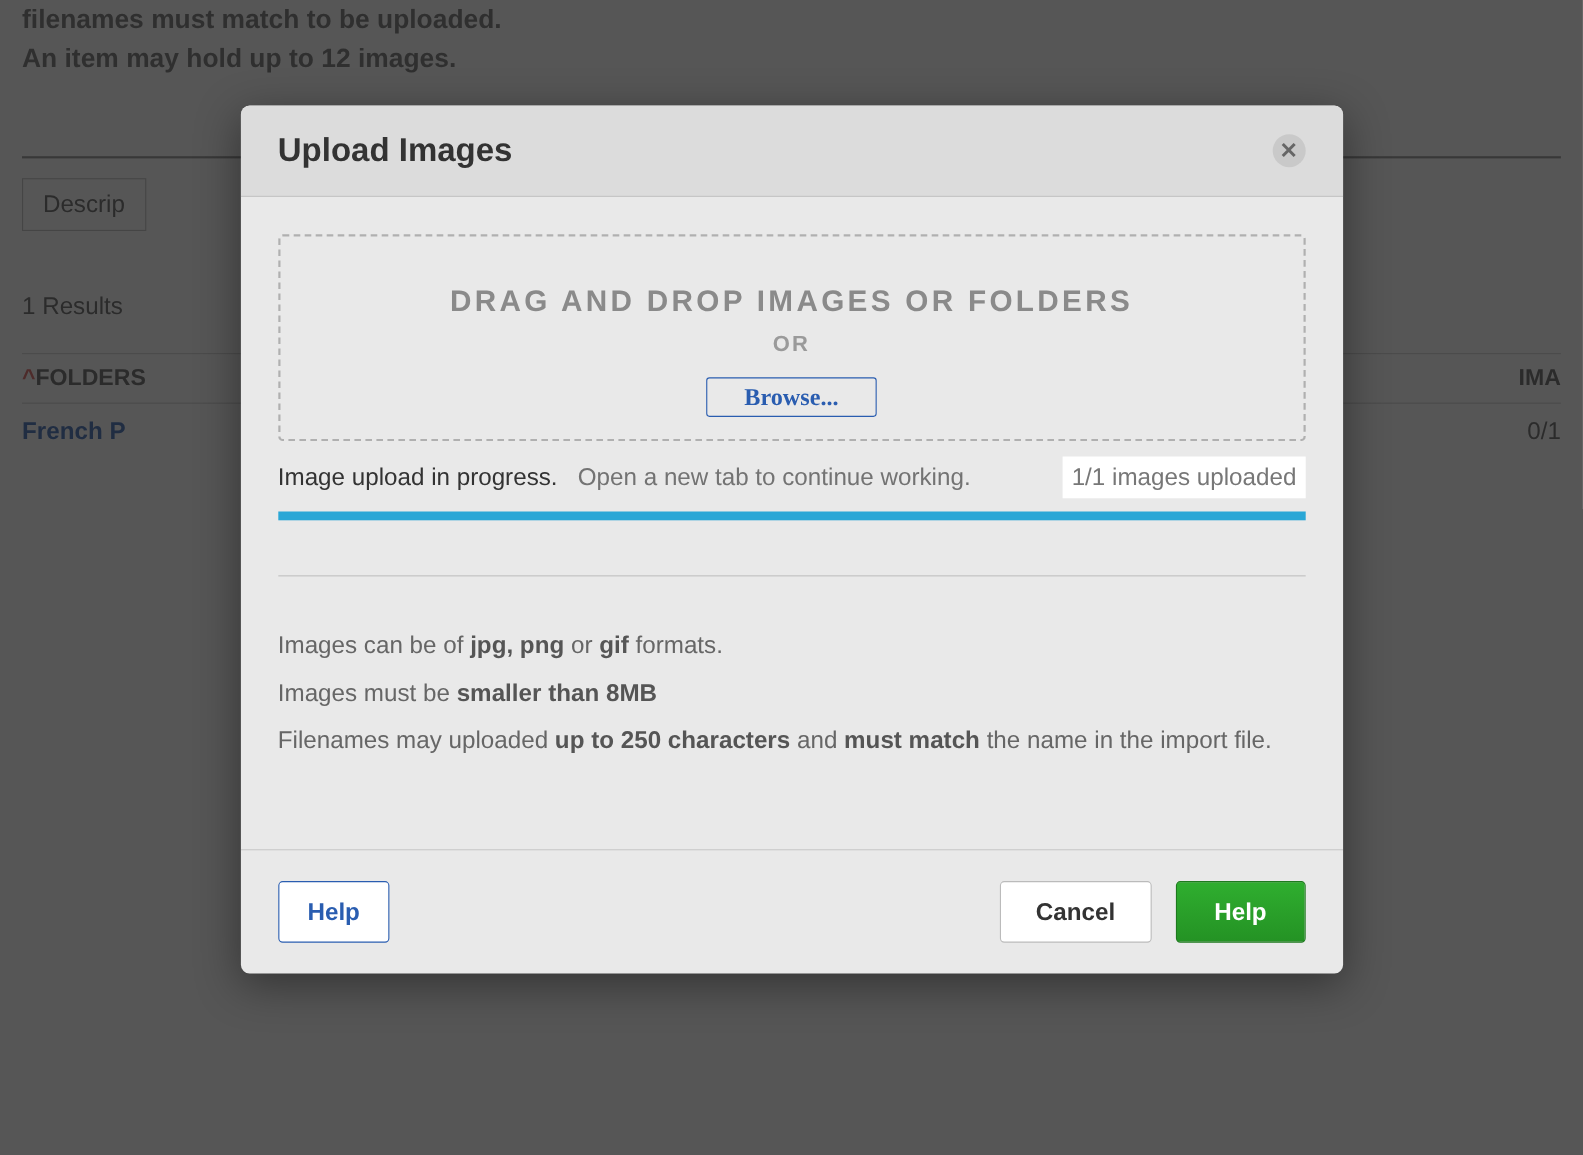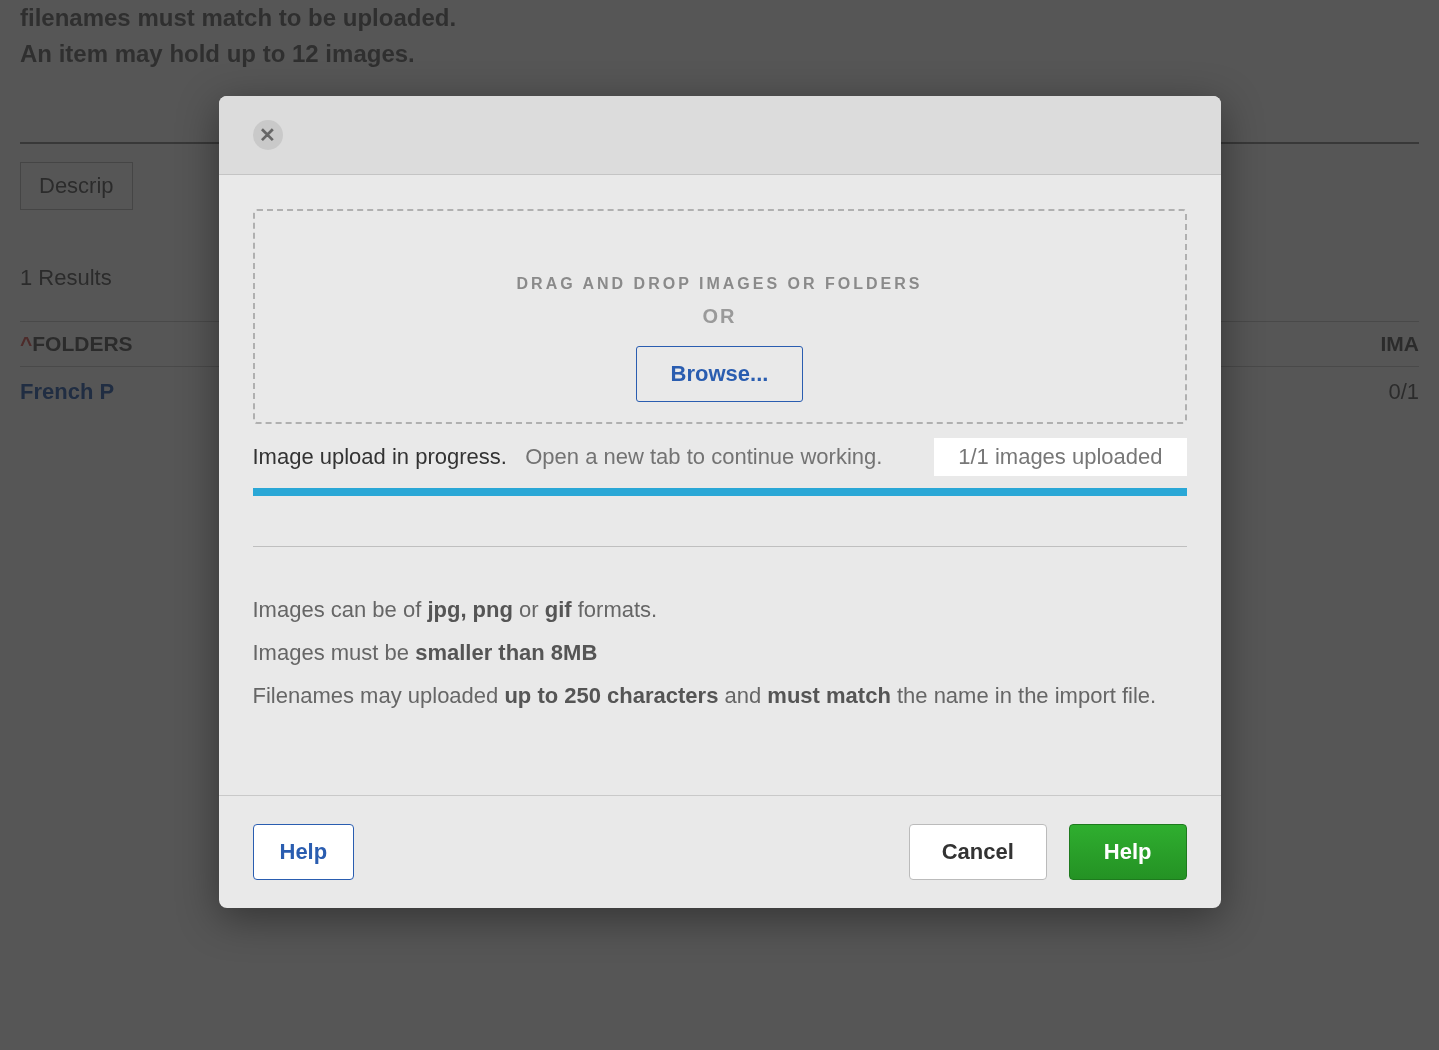--- a/index.html
+++ b/index.html
@@ -105,56 +105,56 @@
     }
     .dropzone {
       border: 2px dashed #b0b0b0;
       border-radius: 4px;
       padding: 44px 20px 20px 20px;
       text-align: center;
     }
     .dz-line1 {
       letter-spacing: 3px;
       font-weight: 700;
-      font-size: 16px;
+      font-size: 27px;
       color: #8a8a8a;
-      margin-top: 20px;
     }
     .dz-or {
       letter-spacing: 2px;
       font-weight: 700;
       font-size: 20px;
       color: #9a9a9a;
       margin-top: 12px;
     }
     .browse-btn {
       display: inline-block;
       margin-top: 18px;
       border: 1px solid #2a5db0;
       color: #2a5db0;
       font-weight: 700;
       font-size: 22px;
-      padding: 14px 34px;
+      padding: 4px 34px;
       border-radius: 3px;
       cursor: pointer;
       background: transparent;
+      font-family: Liberation Serif, serif;
     }
     .progress-row {
       display: flex;
       align-items: center;
       justify-content: space-between;
       margin-top: 14px;
       font-size: 22px;
     }
     .progress-text { color: #333; }
     .progress-link { color: #737373; cursor: pointer; }
     .progress-count {
       color: #777;
       background: #fff;
-      padding: 6px 24px;
+      padding: 6px 8px;
       white-space: nowrap;
     }
     .progress-bar {
       margin-top: 12px;
       height: 8px;
       width: 100%;
       background: #2aa7d6;
     }
     .divider {
       margin: 50px 0 0 0;
@@ -228,20 +228,21 @@
     <div class="bg-data-row">
       <span class="bg-link">French P</span>
       <span>0/1</span>
     </div>
   </div>
 </div>
 
 <div class="overlay">
   <div class="modal">
     <div class="modal-header">
+      <div class="modal-title">Upload Images</div>
       <div class="close-btn">
         <span>✕</span>
       </div>
     </div>
 
     <div class="modal-body">
       <div class="dropzone">
         <div class="dz-line1">DRAG AND DROP IMAGES OR FOLDERS</div>
         <div class="dz-or">OR</div>
         <button class="browse-btn">Browse...</button>

